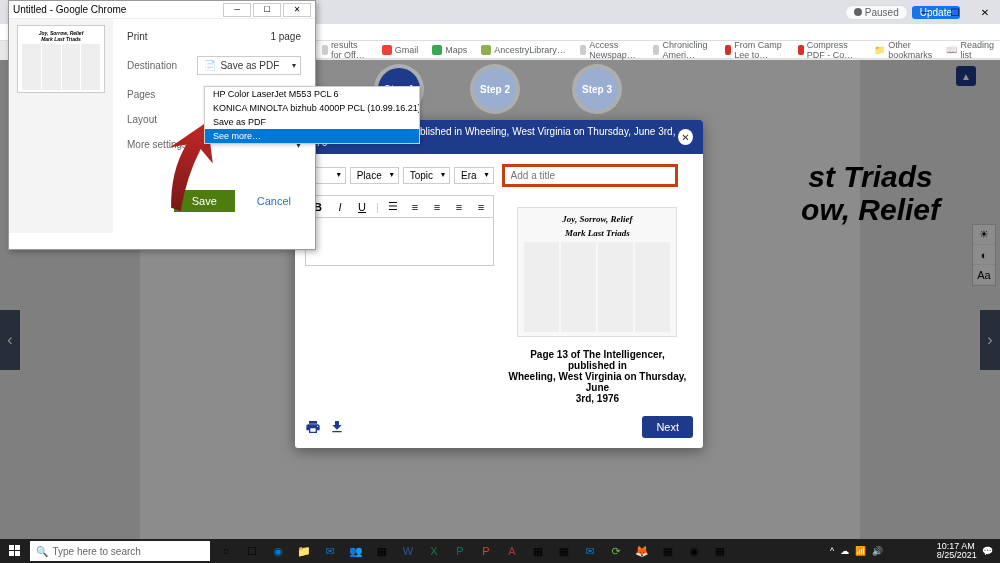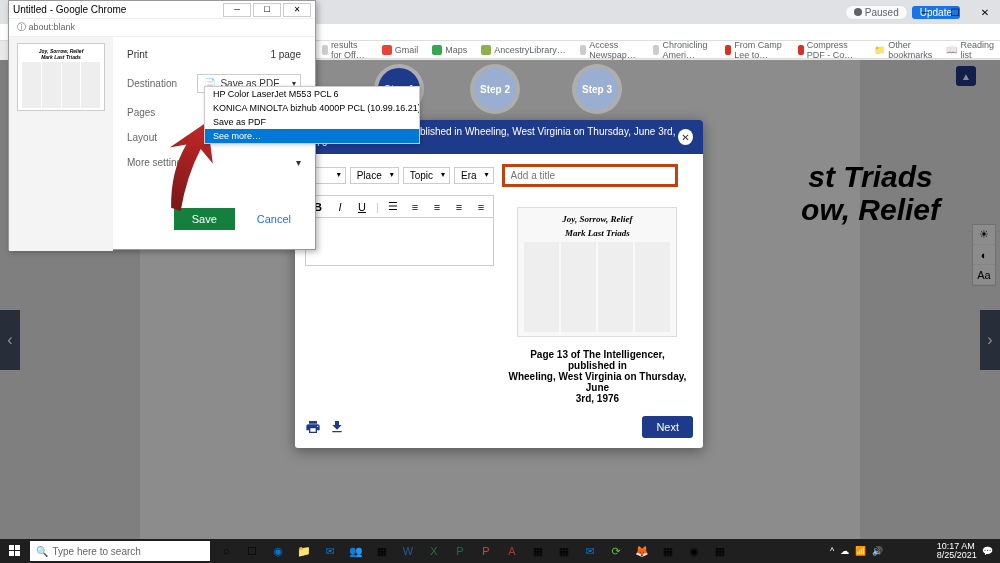--- a/index.html
+++ b/index.html
@@ -31,21 +31,21 @@
     .print-settings { flex: 1; padding: 12px 14px; font-size: 10px; color: #333; }
     .print-header { display: flex; justify-content: space-between; margin-bottom: 14px; }
     .print-row { display: flex; align-items: center; margin-bottom: 14px; }
     .print-label { width: 70px; color: #666; font-size: 10px; }
     .print-dropdown { flex: 1; border: 1px solid #ccc; padding: 3px 6px; display: flex; align-items: center; gap: 4px; font-size: 10px; position: relative; }
     .dropdown-arrow { position: absolute; right: 4px; font-size: 8px; }
     .printer-menu { position: absolute; top: 86px; left: 204px; width: 216px; background: #fff; border: 1px solid #ccc; box-shadow: 1px 1px 4px rgba(0,0,0,0.2); z-index: 200; font-size: 9px; }
     .printer-item { padding: 2px 8px; white-space: nowrap; overflow: hidden; }
     .printer-item.highlight { background: #0078d7; color: #fff; }
     .print-btns { display: flex; justify-content: flex-end; gap: 12px; margin-top: 40px; }
-    .save-btn { background: #15803d; color: #fff; padding: 5px 18px; border-radius: 0; font-size: 11px; cursor: pointer; }
+    .save-btn { background: #4d7c0f; color: #fff; padding: 5px 18px; border-radius: 0; font-size: 11px; cursor: pointer; }
     .cancel-btn { background: none; color: #1a73e8; padding: 5px 10px; font-size: 11px; cursor: pointer; }
     
     .red-arrow { position: absolute; top: 115px; left: 135px; width: 100px; height: 100px; z-index: 150; pointer-events: none; }
     
     .newspaper-bg { position: absolute; top: 60px; left: 140px; right: 140px; bottom: 24px; background: #fff; overflow: hidden; }
     
     .modal-overlay { position: absolute; top: 60px; left: 0; right: 0; bottom: 24px; background: rgba(0,0,0,0.45); z-index: 50; }
     
     .modal-dialog { position: absolute; top: 120px; left: 295px; width: 408px; background: #fff; border-radius: 3px; box-shadow: 0 3px 14px rgba(0,0,0,0.4); z-index: 60; }
     .modal-header { background: #1e3a8a; color: #fff; padding: 6px 10px; font-size: 10px; display: flex; justify-content: space-between; align-items: center; border-radius: 3px 3px 0 0; }
@@ -241,21 +241,20 @@
 
 <div class="print-dialog">
   <div class="print-title-bar">
     <span>Untitled - Google Chrome</span>
     <div class="print-window-btns">
       <div class="print-win-btn">─</div>
       <div class="print-win-btn">☐</div>
       <div class="print-win-btn">✕</div>
     </div>
   </div>
-  <div class="print-url">ⓘ <span>about:blank</span></div>
   <div class="print-body">
     <div class="print-preview">
       <div class="preview-page">
         <div class="preview-headline">Joy, Sorrow, Relief</div>
         <div class="preview-headline">Mark Last Triads</div>
         <div style="display:flex;gap:1px;margin-top:2px;">
           <div style="flex:1;background:#eee;height:46px;"></div>
           <div style="flex:1;background:#eee;height:46px;"></div>
           <div style="flex:1;background:#eee;height:46px;"></div>
           <div style="flex:1;background:#eee;height:46px;"></div>

